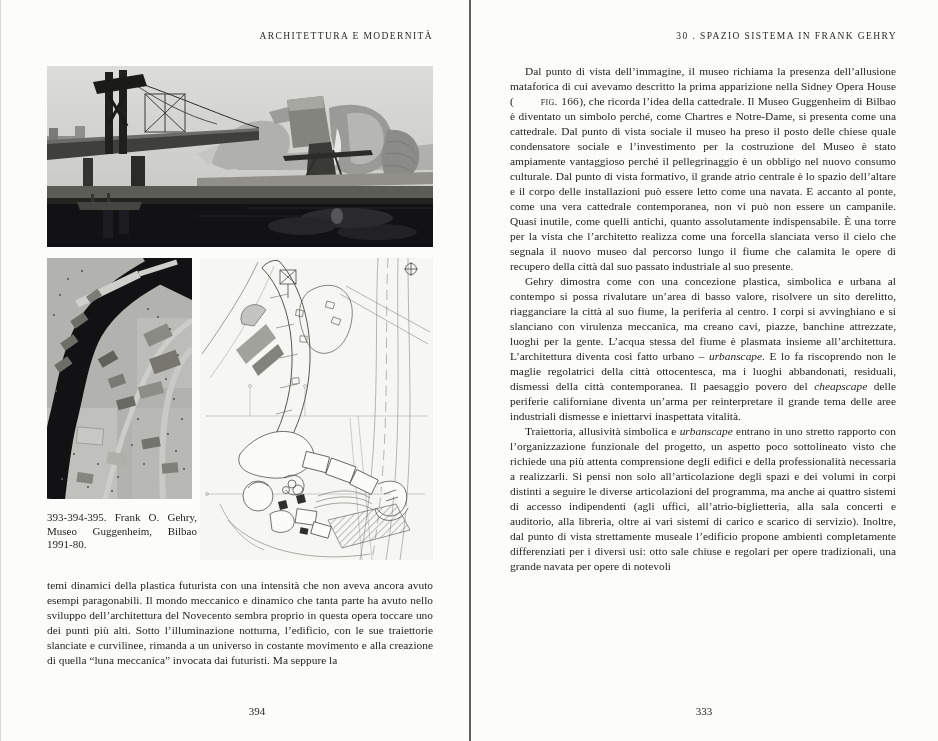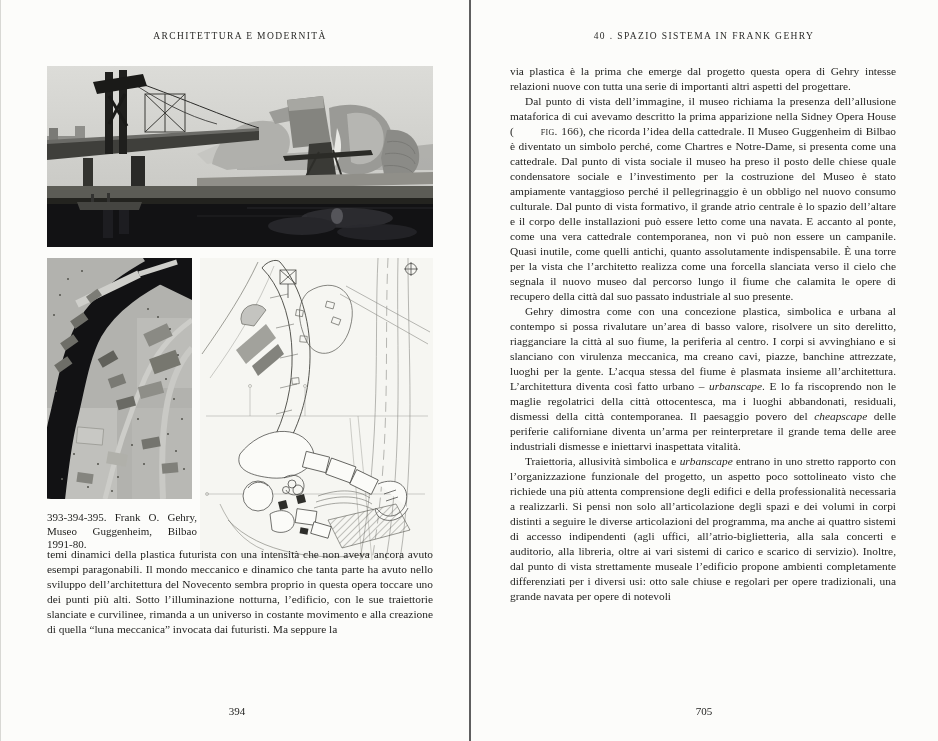--- a/index.html
+++ b/index.html
@@ -10,45 +10,45 @@
     background:var(--bg); overflow:hidden;
     font-family:"Liberation Serif", serif; color:var(--ink);
   }
   .edge-left { position:absolute; left:0; top:0; width:1px; height:741px; background:#d8d8d4; }
   .gutter { position:absolute; left:469px; top:0; width:2px; height:741px; background:#5f5f5f; }
   .page { position:absolute; top:0; height:741px; }
   .page-left  { left:0;   width:469px; }
   .page-right { left:470px; width:468px; }
   .running-head {
     position:absolute; top:31px; left:41px; width:386px;
-    text-align:center; font-size:9.5px; letter-spacing:1.4px;
+    text-align:right; font-size:9.5px; letter-spacing:1.4px;
     color:#2a2a28; white-space:nowrap;
   }
   .page-left .running-head { left:47px; }
   .fig { position:absolute; overflow:hidden; }
   .fig svg { display:block; width:100%; height:100%; }
   .fig-photo  { left:47px;  top:66px;  width:386px; height:181px; }
   .fig-aerial { left:47px;  top:258px; width:145px; height:241px; }
   .fig-plan   { left:200px; top:258px; width:233px; height:302px; }
   .caption {
     position:absolute; left:47px; top:511px; width:150px;
     font-size:11px; line-height:13.5px; text-align:justify;
   }
   .body-text { position:absolute; width:386px; font-size:11.4px; line-height:15px; }
-  .page-left  .body-text { left:47px; top:547px; }
+  .page-left  .body-text { left:47px; top:578px; }
   .page-right .body-text { left:40px; top:64px;  }
   .para { margin:0; text-align:justify; }
   .para.indent { text-indent:15px; }
   .it { font-style:italic;margin-top:23px; }
   .sc { font-variant:small-caps; letter-spacing:.3px;margin-left:27px; }
   .page-number {
     position:absolute; top:705px; left:41px; width:386px;
     text-align:center; font-size:11px;
   }
-  .page-left .page-number { left:44px; }
+  .page-left .page-number { left:64px; }
 </style>
 </head>
 <body>
 
 <div class="spread">
   <div class="edge-left"></div>
   <div class="gutter"></div>
 
   <div class="page page-left">
     <div class="running-head">ARCHITETTURA E MODERNITÀ</div>
@@ -283,24 +283,23 @@
     <div class="caption">393-394-395. Frank O. Gehry, Museo Guggenheim, Bilbao 1991-80.</div>
 
     <div class="body-text">
         <p class="para"><span>temi dinamici della plastica futurista con una intensità che non aveva ancora avuto esempi paragonabili. Il mondo meccanico e dinamico che tanta parte ha avuto nello sviluppo dell’architettura del Novecento sembra proprio in questa opera toccare uno dei punti più alti. Sotto l’illuminazione notturna, l’edificio, con le sue traiettorie slanciate e curvilinee, rimanda a un universo in costante movimento e alla creazione di quella “luna meccanica” invocata dai futuristi. Ma seppure la</span></p>
       </div>
 
     <div class="page-number">394</div>
   </div>
 
   <div class="page page-right">
-    <div class="running-head">40 . SPAZIO SISTEMA IN FRANK GEHRY</div>
+    <div class="running-head">30 . SPAZIO SISTEMA IN FRANK GEHRY</div>
 
     <div class="body-text">
-        <p class="para"><span>via plastica è la prima che emerge dal progetto questa opera di Gehry intesse relazioni nuove con tutta una serie di importanti altri aspetti del progettare.</span></p>
         <p class="para indent"><span>Dal punto di vista dell’immagine, il museo richiama la presenza dell’allusione mataforica di cui avevamo descritto la prima apparizione nella Sidney Opera House (</span><span class="sc">fig. 166</span><span>), che ricorda l’idea della cattedrale. Il Museo Guggenheim di Bilbao è diventato un simbolo perché, come Chartres e Notre-Dame, si presenta come una cattedrale. Dal punto di vista sociale il museo ha preso il posto delle chiese quale condensatore sociale e l’investimento per la costruzione del Museo è stato ampiamente vantaggioso perché il pellegrinaggio è un obbligo nel nuovo consumo culturale. Dal punto di vista formativo, il grande atrio centrale è lo spazio dell’altare e il corpo delle installazioni può essere letto come una navata. E accanto al ponte, come una vera cattedrale contemporanea, non vi può non essere un campanile. Quasi inutile, come quelli antichi, quanto assolutamente indispensabile. È una torre per la vista che l’architetto realizza come una forcella slanciata verso il cielo che segnala il nuovo museo dal percorso lungo il fiume che calamita le opere di recupero della città dal suo passato industriale al suo presente.</span></p>
         <p class="para indent"><span>Gehry dimostra come con una concezione plastica, simbolica e urbana al contempo si possa rivalutare un’area di basso valore, risolvere un sito derelitto, riagganciare la città al suo fiume, la periferia al centro. I corpi si avvinghiano e si slanciano con virulenza meccanica, ma creano cavi, piazze, banchine attrezzate, luoghi per la gente. L’acqua stessa del fiume è plasmata insieme all’architettura. L’architettura diventa così fatto urbano – </span><span class="it">urbanscape</span><span>. E lo fa riscoprendo non le maglie regolatrici della città ottocentesca, ma i luoghi abbandonati, residuali, dismessi della città contemporanea. Il paesaggio povero del </span><span class="it">cheapscape</span><span> delle periferie californiane diventa un’arma per reinterpretare il grande tema delle aree industriali dismesse e iniettarvi inaspettata vitalità.</span></p>
         <p class="para indent"><span>Traiettoria, allusività simbolica e </span><span class="it">urbanscape</span><span> entrano in uno stretto rapporto con l’organizzazione funzionale del progetto, un aspetto poco sottolineato visto che richiede una più attenta comprensione degli edifici e della professionalità necessaria a realizzarli. Si pensi non solo all’articolazione degli spazi e dei volumi in corpi distinti a seguire le diverse articolazioni del programma, ma anche ai quattro sistemi di accesso indipendenti (agli uffici, all’atrio-biglietteria, alla sala concerti e auditorio, alla libreria, oltre ai vari sistemi di carico e scarico di servizio). Inoltre, dal punto di vista strettamente museale l’edificio propone ambienti completamente differenziati per i diversi usi: otto sale chiuse e regolari per opere tradizionali, una grande navata per opere di notevoli</span></p>
       </div>
 
-    <div class="page-number">705</div>
+    <div class="page-number">333</div>
   </div>
 </div>
 
 </body></html>

